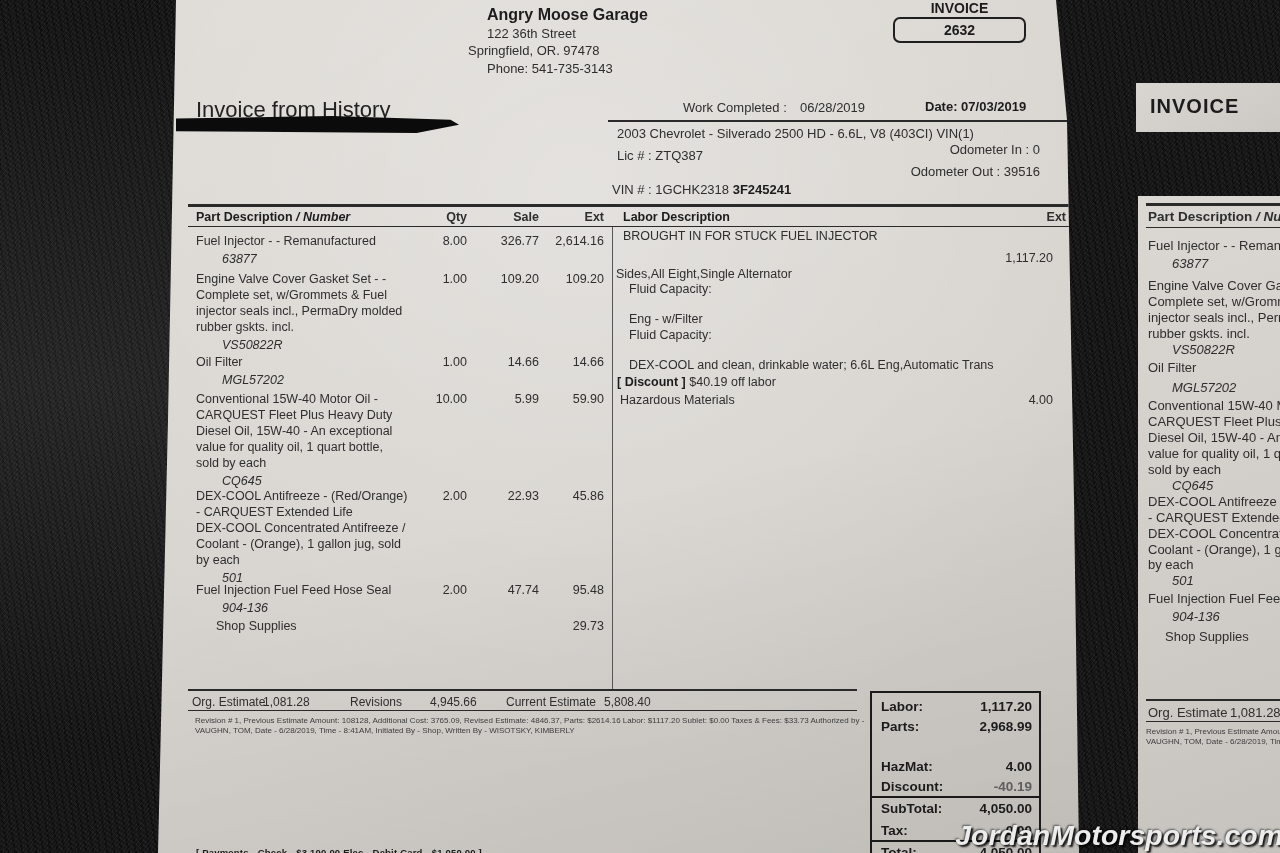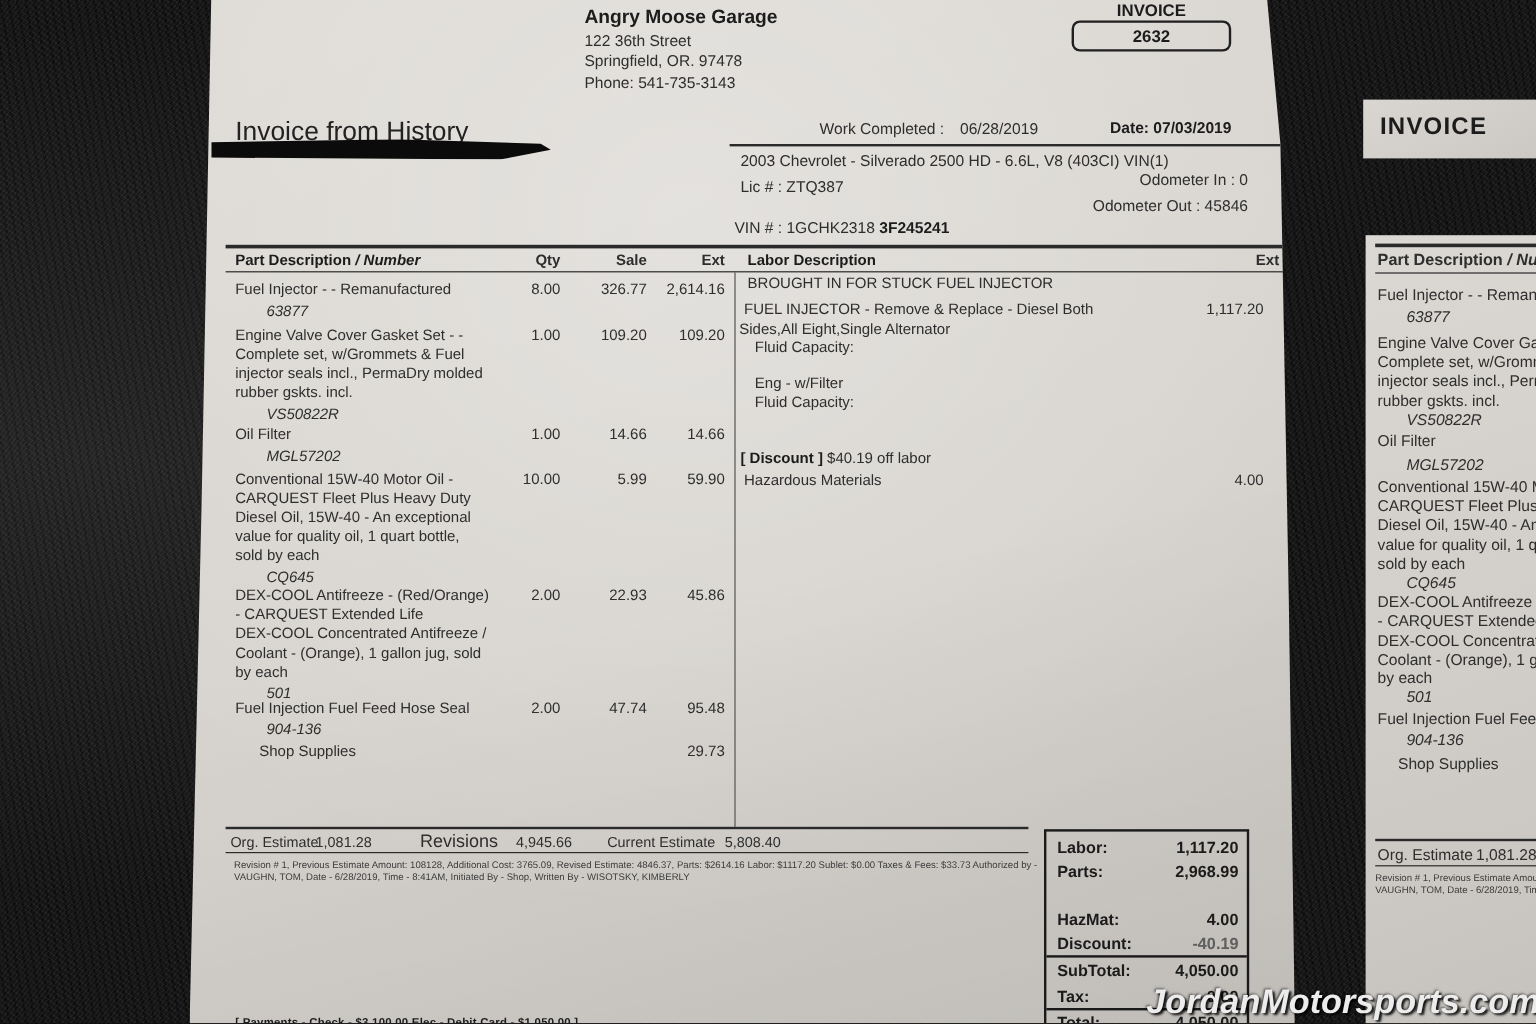--- a/index.html
+++ b/index.html
@@ -52,37 +52,37 @@
 </style>
 </head>
 <body>
 
 <div id="page">
 
   <div class="paper">
 
     <div class="t b" style="left:487px;top:5px;font-size:16px;line-height:20px">Angry Moose Garage</div>
     <div class="t" style="left:487px;top:26px;font-size:13px">122 36th Street</div>
-    <div class="t" style="left:487px;top:43px;font-size:13px">Springfield, OR.  97478</div>
+    <div class="t" style="left:468px;top:43px;font-size:13px">Springfield, OR.  97478</div>
     <div class="t" style="left:487px;top:61px;font-size:13px">Phone: 541-735-3143</div>
 
     <div class="t b" style="left:893px;top:0px;width:133px;text-align:center;font-size:14px">INVOICE</div>
     <div class="invbox">
       <span>2632</span>
     </div>
 
     <div class="t" style="left:196px;top:99px;font-size:22px;line-height:22px;color:#222">Invoice from History</div>
     <div class="t" style="left:683px;top:100px;font-size:13px">Work Completed :</div>
     <div class="t" style="left:800px;top:100px;font-size:13px">06/28/2019</div>
     <div class="t b" style="left:925px;top:99px;font-size:13px">Date: 07/03/2019</div>
     <div class="hline" style="left:608px;top:120px;width:462px;height:2px"></div>
     <div class="t" style="left:617px;top:126px;font-size:13px">2003 Chevrolet - Silverado 2500 HD - 6.6L, V8 (403CI) VIN(1)</div>
     <div class="t" style="left:617px;top:148px;font-size:13px">Lic # : ZTQ387</div>
     <div class="t rt" style="left:900px;top:142px;width:140px;font-size:13px">Odometer In : 0</div>
-    <div class="t rt" style="left:880px;top:164px;width:160px;font-size:13px">Odometer Out : 45846</div>
+    <div class="t rt" style="left:880px;top:164px;width:160px;font-size:13px">Odometer Out : 39516</div>
     <div class="t" style="left:612px;top:182px;font-size:13px"><span>VIN # : 1GCHK2318 </span><span class="b">3F245241</span></div>
 
     <div class="hline" style="left:188px;top:204px;width:884px;height:3px"></div>
     <div class="t b" style="left:196px;top:209px"><span>Part Description</span><span class="i"> / Number</span></div>
     <div class="pcol b" style="left:430px;width:37px;top:209px">Qty</div>
     <div class="pcol b" style="left:479px;width:60px;top:209px">Sale</div>
     <div class="pcol b" style="left:539px;width:65px;top:209px">Ext</div>
     <div class="t b" style="left:623px;top:209px">Labor Description</div>
     <div class="pcol b" style="left:1000px;width:66px;top:209px">Ext</div>
     <div class="hline" style="left:188px;top:226px;width:884px;height:1px"></div>
@@ -146,34 +146,34 @@
     <div class="pcol pqty" style="top:582px">2.00</div>
     <div class="pcol psale" style="top:582px">47.74</div>
     <div class="pcol pext" style="top:582px">95.48</div>
 
     <div class="prow" style="top:618px;left:216px">
       <div class="pl">Shop Supplies</div>
     </div>
     <div class="pcol pext" style="top:618px">29.73</div>
 
     <div class="ll" style="left:623px;top:228px">BROUGHT IN FOR STUCK FUEL INJECTOR</div>
-    <div class="ll" style="left:620px;top:250px">FUEL INJECTOR - Remove &amp; Replace - Diesel Both</div>
     <div class="lamt" style="top:250px">1,117.20</div>
     <div class="ll" style="left:616px;top:266px">Sides,All Eight,Single Alternator</div>
     <div class="ll" style="left:629px;top:281px">Fluid Capacity:</div>
     <div class="ll" style="left:629px;top:311px">Eng - w/Filter</div>
     <div class="ll" style="left:629px;top:327px">Fluid Capacity:</div>
+    <div class="ll" style="left:629px;top:357px">DEX-COOL and clean, drinkable water; 6.6L Eng,Automatic Trans</div>
     <div class="ll" style="left:617px;top:374px"><span class="b">[ Discount ]</span><span> $40.19 off labor</span></div>
     <div class="ll" style="left:620px;top:392px">Hazardous Materials</div>
     <div class="lamt" style="top:392px">4.00</div>
 
     <div class="hline" style="left:188px;top:689px;width:669px;height:1.5px"></div>
     <div class="t" style="left:192px;top:694px;font-size:12px">Org. Estimate</div>
     <div class="t" style="left:263px;top:694px;font-size:12px">1,081.28</div>
-    <div class="t" style="left:350px;top:694px;font-size:15px">Revisions</div>
+    <div class="t" style="left:350px;top:694px;font-size:12px">Revisions</div>
     <div class="t" style="left:430px;top:694px;font-size:12px">4,945.66</div>
     <div class="t" style="left:506px;top:694px;font-size:12px">Current Estimate</div>
     <div class="t" style="left:604px;top:694px;font-size:12px">5,808.40</div>
     <div class="hline" style="left:188px;top:710px;width:669px;height:1px"></div>
     <div class="fine" style="left:195px;top:716px;width:676px">Revision # 1, Previous Estimate Amount: 108128, Additional Cost: 3765.09, Revised Estimate: 4846.37, Parts: $2614.16 Labor: $1117.20 Sublet: $0.00 Taxes &amp; Fees: $33.73 Authorized by - VAUGHN, TOM, Date - 6/28/2019, Time - 8:41AM, Initiated By - Shop, Written By - WISOTSKY, KIMBERLY</div>
 
     <div class="totbox">
       <div class="totlab" style="top:5px">Labor:</div>
       <div class="totval" style="top:5px">1,117.20</div>
       <div class="totlab" style="top:25px">Parts:</div>

